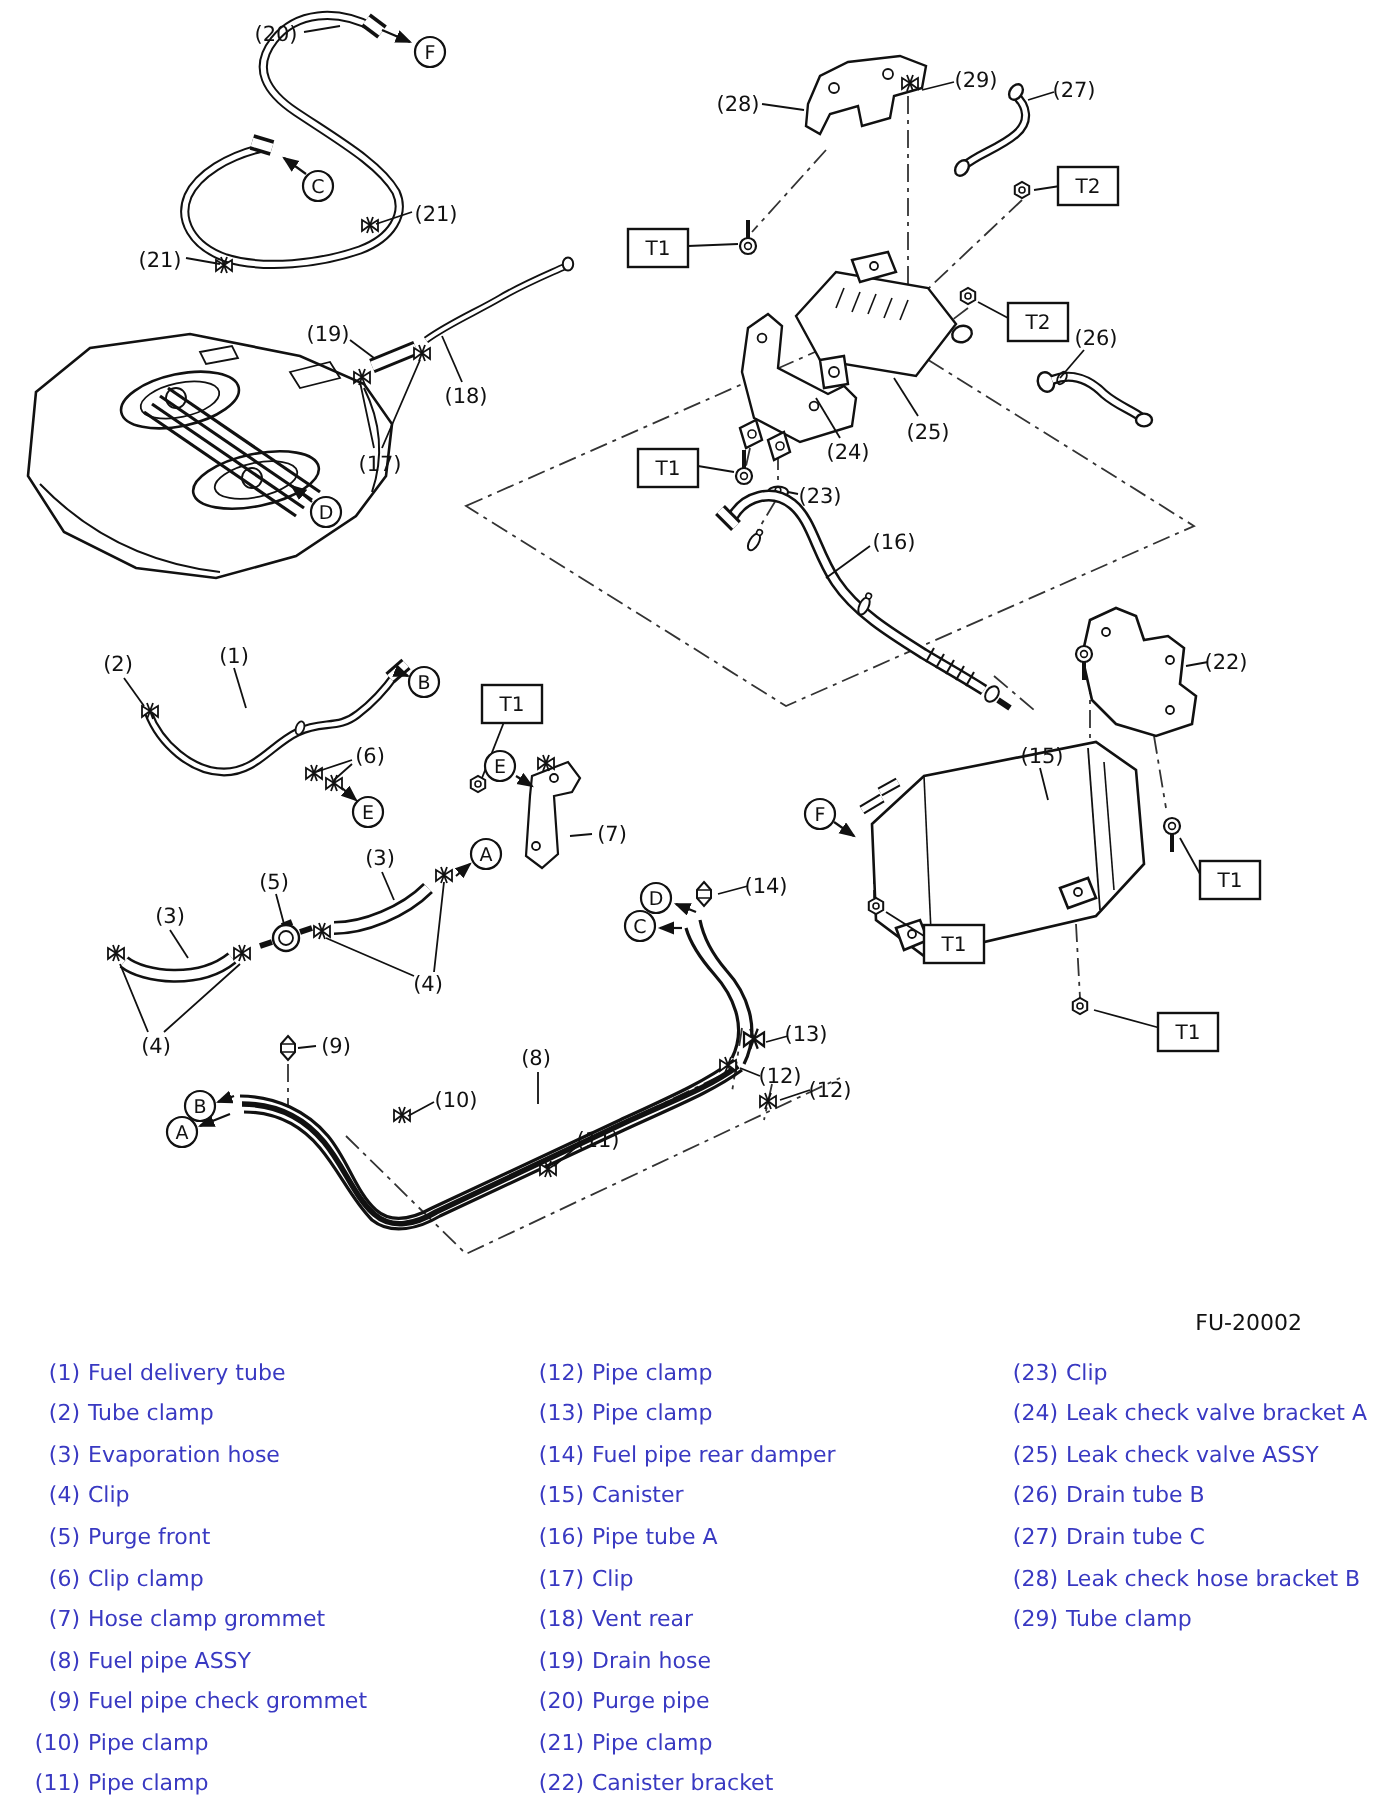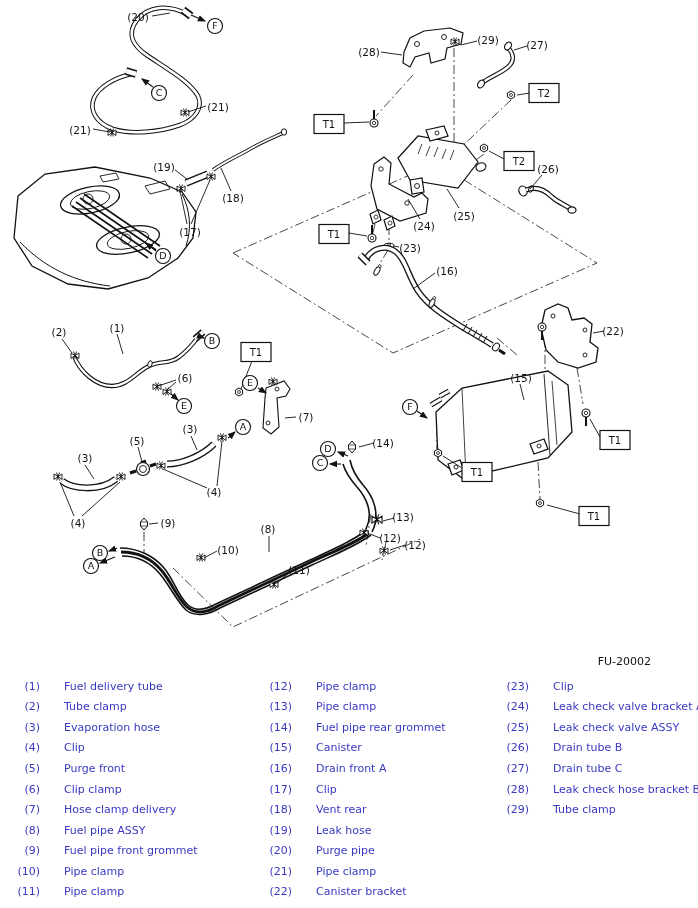--- a/index.html
+++ b/index.html
@@ -6,21 +6,21 @@
   #page{position:relative;width:698px;height:908px;background:#fff;overflow:hidden;
         font-family:"DejaVu Sans","Liberation Sans",sans-serif;}
   #diagram-svg{position:absolute;left:0;top:0;}
   #legend{position:absolute;left:0;top:676px;width:698px;font-size:11px;}
   .legend-col{position:absolute;top:0;}
   .legend-col.c1{left:6px;width:240px;}
   .legend-col.c2{left:258px;width:230px;}
   .legend-col.c3{left:495px;width:200px;}
   .legend-row{display:flex;height:20.55px;align-items:center;}
   .lnum{display:inline-block;width:34px;text-align:right;flex:none;}
-  .llabel{margin-left:24px;white-space:nowrap;}
+  .llabel{margin-left:4px;white-space:nowrap;}
   svg text{font-family:"DejaVu Sans","Liberation Sans",sans-serif;}
   .callout{font-size:10.5px;fill:#111;}
   .letter{font-size:9.5px;fill:#111;}
   .tbox-text{font-size:10px;fill:#111;}
   .figcode{font-size:11px;fill:#111;}
 </style>
 </head>
 <body>
 
 <div id="page">
@@ -455,29 +455,29 @@
           <div class="legend-row">
             <span class="lnum">(5)</span>
             <span class="llabel">Purge front</span>
           </div>
           <div class="legend-row">
             <span class="lnum">(6)</span>
             <span class="llabel">Clip clamp</span>
           </div>
           <div class="legend-row">
             <span class="lnum">(7)</span>
-            <span class="llabel">Hose clamp delivery</span>
+            <span class="llabel">Hose clamp grommet</span>
           </div>
           <div class="legend-row">
             <span class="lnum">(8)</span>
             <span class="llabel">Fuel pipe ASSY</span>
           </div>
           <div class="legend-row">
             <span class="lnum">(9)</span>
-            <span class="llabel">Fuel pipe front grommet</span>
+            <span class="llabel">Fuel pipe check grommet</span>
           </div>
           <div class="legend-row">
             <span class="lnum">(10)</span>
             <span class="llabel">Pipe clamp</span>
           </div>
           <div class="legend-row">
             <span class="lnum">(11)</span>
             <span class="llabel">Pipe clamp</span>
           </div>
         </div>
@@ -485,41 +485,41 @@
           <div class="legend-row">
             <span class="lnum">(12)</span>
             <span class="llabel">Pipe clamp</span>
           </div>
           <div class="legend-row">
             <span class="lnum">(13)</span>
             <span class="llabel">Pipe clamp</span>
           </div>
           <div class="legend-row">
             <span class="lnum">(14)</span>
-            <span class="llabel">Fuel pipe rear grommet</span>
+            <span class="llabel">Fuel pipe rear damper</span>
           </div>
           <div class="legend-row">
             <span class="lnum">(15)</span>
             <span class="llabel">Canister</span>
           </div>
           <div class="legend-row">
             <span class="lnum">(16)</span>
-            <span class="llabel">Drain front A</span>
+            <span class="llabel">Pipe tube A</span>
           </div>
           <div class="legend-row">
             <span class="lnum">(17)</span>
             <span class="llabel">Clip</span>
           </div>
           <div class="legend-row">
             <span class="lnum">(18)</span>
             <span class="llabel">Vent rear</span>
           </div>
           <div class="legend-row">
             <span class="lnum">(19)</span>
-            <span class="llabel">Leak hose</span>
+            <span class="llabel">Drain hose</span>
           </div>
           <div class="legend-row">
             <span class="lnum">(20)</span>
             <span class="llabel">Purge pipe</span>
           </div>
           <div class="legend-row">
             <span class="lnum">(21)</span>
             <span class="llabel">Pipe clamp</span>
           </div>
           <div class="legend-row">

